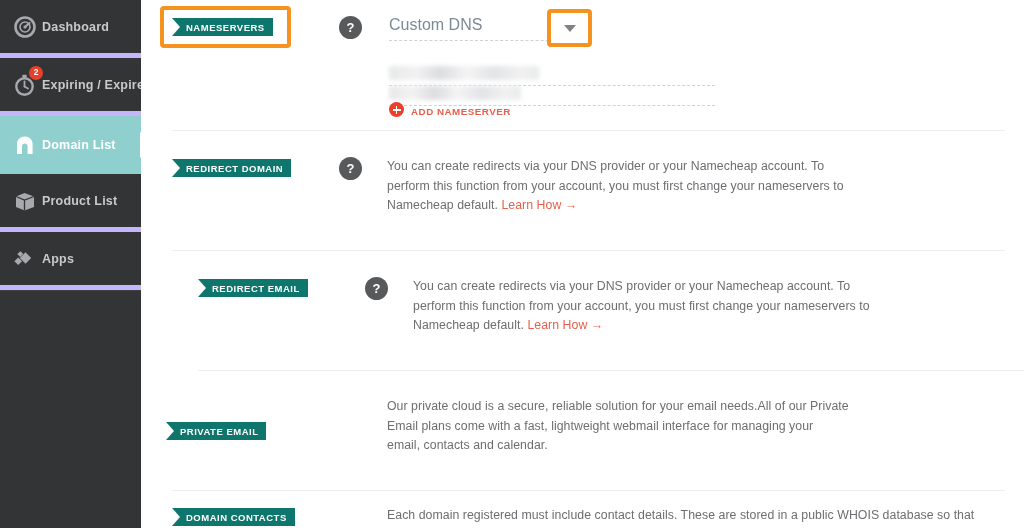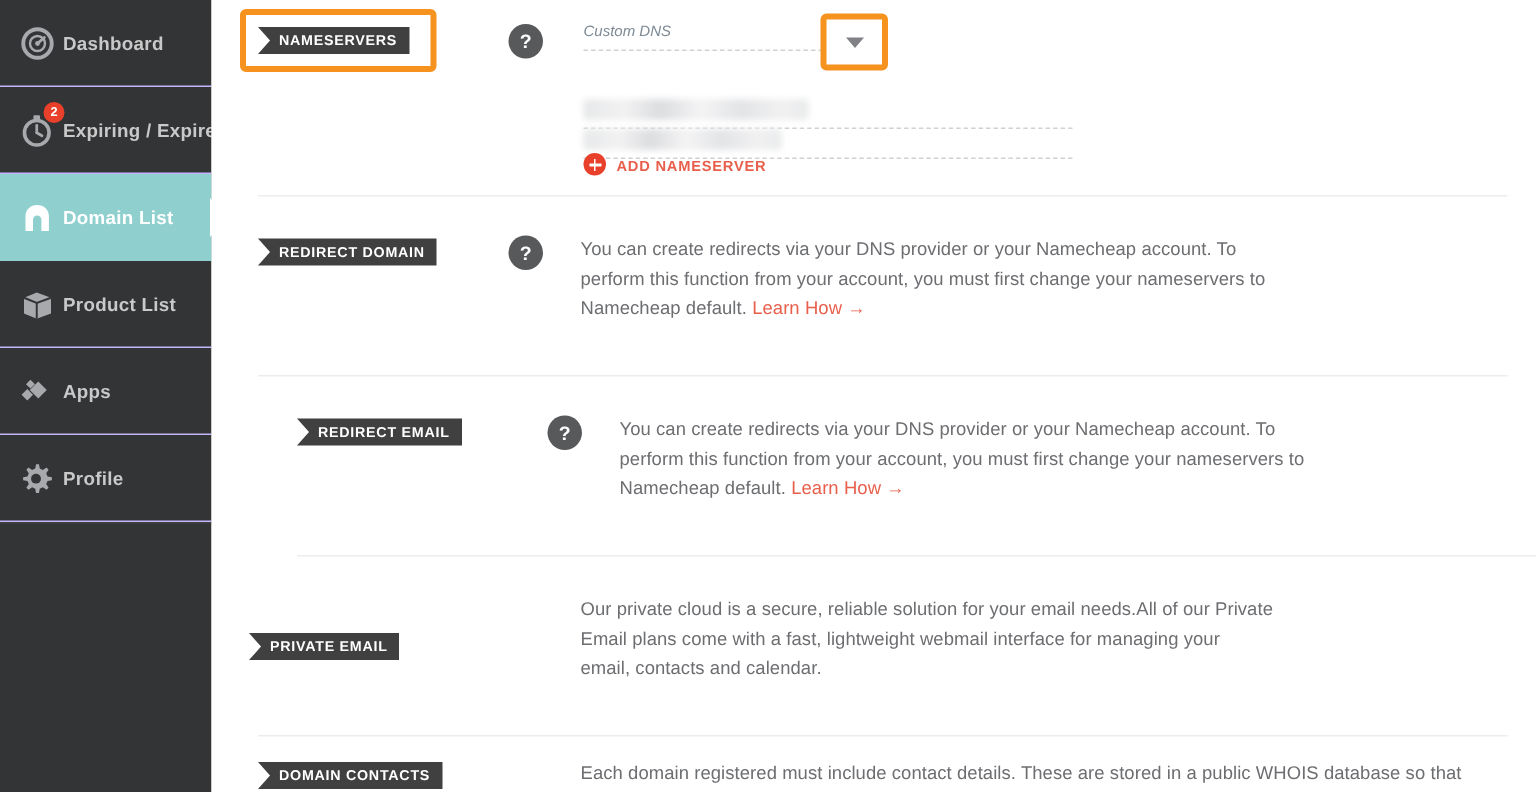--- a/index.html
+++ b/index.html
@@ -25,21 +25,21 @@
     width: 141px;
     height: 528px;
     background: #333436;
   }
   .nav-item {
     position: relative;
     height: 58px;
     display: flex;
     align-items: center;
     padding-left: 8px;
-    border-bottom: 1px solid #c4b5fd;
+    border-bottom: 5px solid #c4b5fd;
     cursor: pointer;
   }
   .nav-item .nav-icon {
     width: 34px;
     min-width: 34px;
     height: 34px;
     display: flex;
     align-items: center;
     justify-content: center;
     position: relative;
@@ -117,21 +117,21 @@
     left: 31px;
     width: 833px;
     height: 1px;
     background: #eceded;
   }
 
   
   .tag {
     position: absolute;
     height: 18px;
-    background: #404040;
+    background: #0f766e;
     color: #ffffff;
     font-size: 9.5px;
     font-weight: bold;
     letter-spacing: 0.5px;
     display: flex;
     align-items: center;
     padding-left: 14px;
     padding-right: 8px;
     white-space: nowrap;
   }
@@ -174,25 +174,24 @@
   }
 
   
   .dns-select-wrap {
     position: absolute;
     left: 248px;
     top: 16px;
     width: 185px;
   }
   .dns-value {
-    font-size: 10px;
+    font-size: 16px;
     color: #7d8a95;
     padding-bottom: 6px;
     white-space: nowrap;
-    font-style: italic;
   }
   .dotted-line {
     border-bottom: 1px dashed #cfd2d4;
     height: 0;
   }
   .dropdown-hl {
     position: absolute;
     left: 406px;
     top: 9px;
     width: 45px;
@@ -328,29 +327,20 @@
       <span class="nav-icon">
         <svg width="24" height="24" viewBox="0 0 24 24">
           <rect x="8.5" y="7" width="8" height="8" transform="rotate(45 12.5 11)" fill="#a7a9ac"></rect>
           <rect x="2.5" y="11.5" width="5.4" height="5.4" transform="rotate(45 5.2 14.2)" fill="#a7a9ac"></rect>
           <rect x="5.2" y="5" width="4.2" height="4.2" transform="rotate(45 7.3 7.1)" fill="#a7a9ac"></rect>
         </svg>
       </span>
       <span class="nav-label">Apps</span>
     </div>
 
-    <div class="nav-item">
-      <span class="nav-icon">
-        <svg width="24" height="24" viewBox="0 0 24 24">
-          <path d="M12 2.5 L14 2.5 L14.5 5.4 L16.6 6.3 L19 4.7 L20.4 6.1 L18.8 8.5 L19.7 10.6 L22.6 11.1 L22.6 13.1 L19.7 13.6 L18.8 15.7 L20.4 18.1 L19 19.5 L16.6 17.9 L14.5 18.8 L14 21.7 L12 21.7 L11.5 18.8 L9.4 17.9 L7 19.5 L5.6 18.1 L7.2 15.7 L6.3 13.6 L3.4 13.1 L3.4 11.1 L6.3 10.6 L7.2 8.5 L5.6 6.1 L7 4.7 L9.4 6.3 L11.5 5.4 Z" fill="#a7a9ac" transform="translate(-1,0)"></path>
-          <circle cx="11" cy="12.1" r="3.3" fill="#333436"></circle>
-        </svg>
-      </span>
-      <span class="nav-label">Profile</span>
-    </div>
 
     <div class="sidebar-filler"></div>
   </nav>
 
   <main class="content">
 
     <section class="row" style="top:0;height:131px;">
       <div class="ns-highlight"></div>
       <div class="tag" style="left:31px;top:18px;">NAMESERVERS</div>
 

